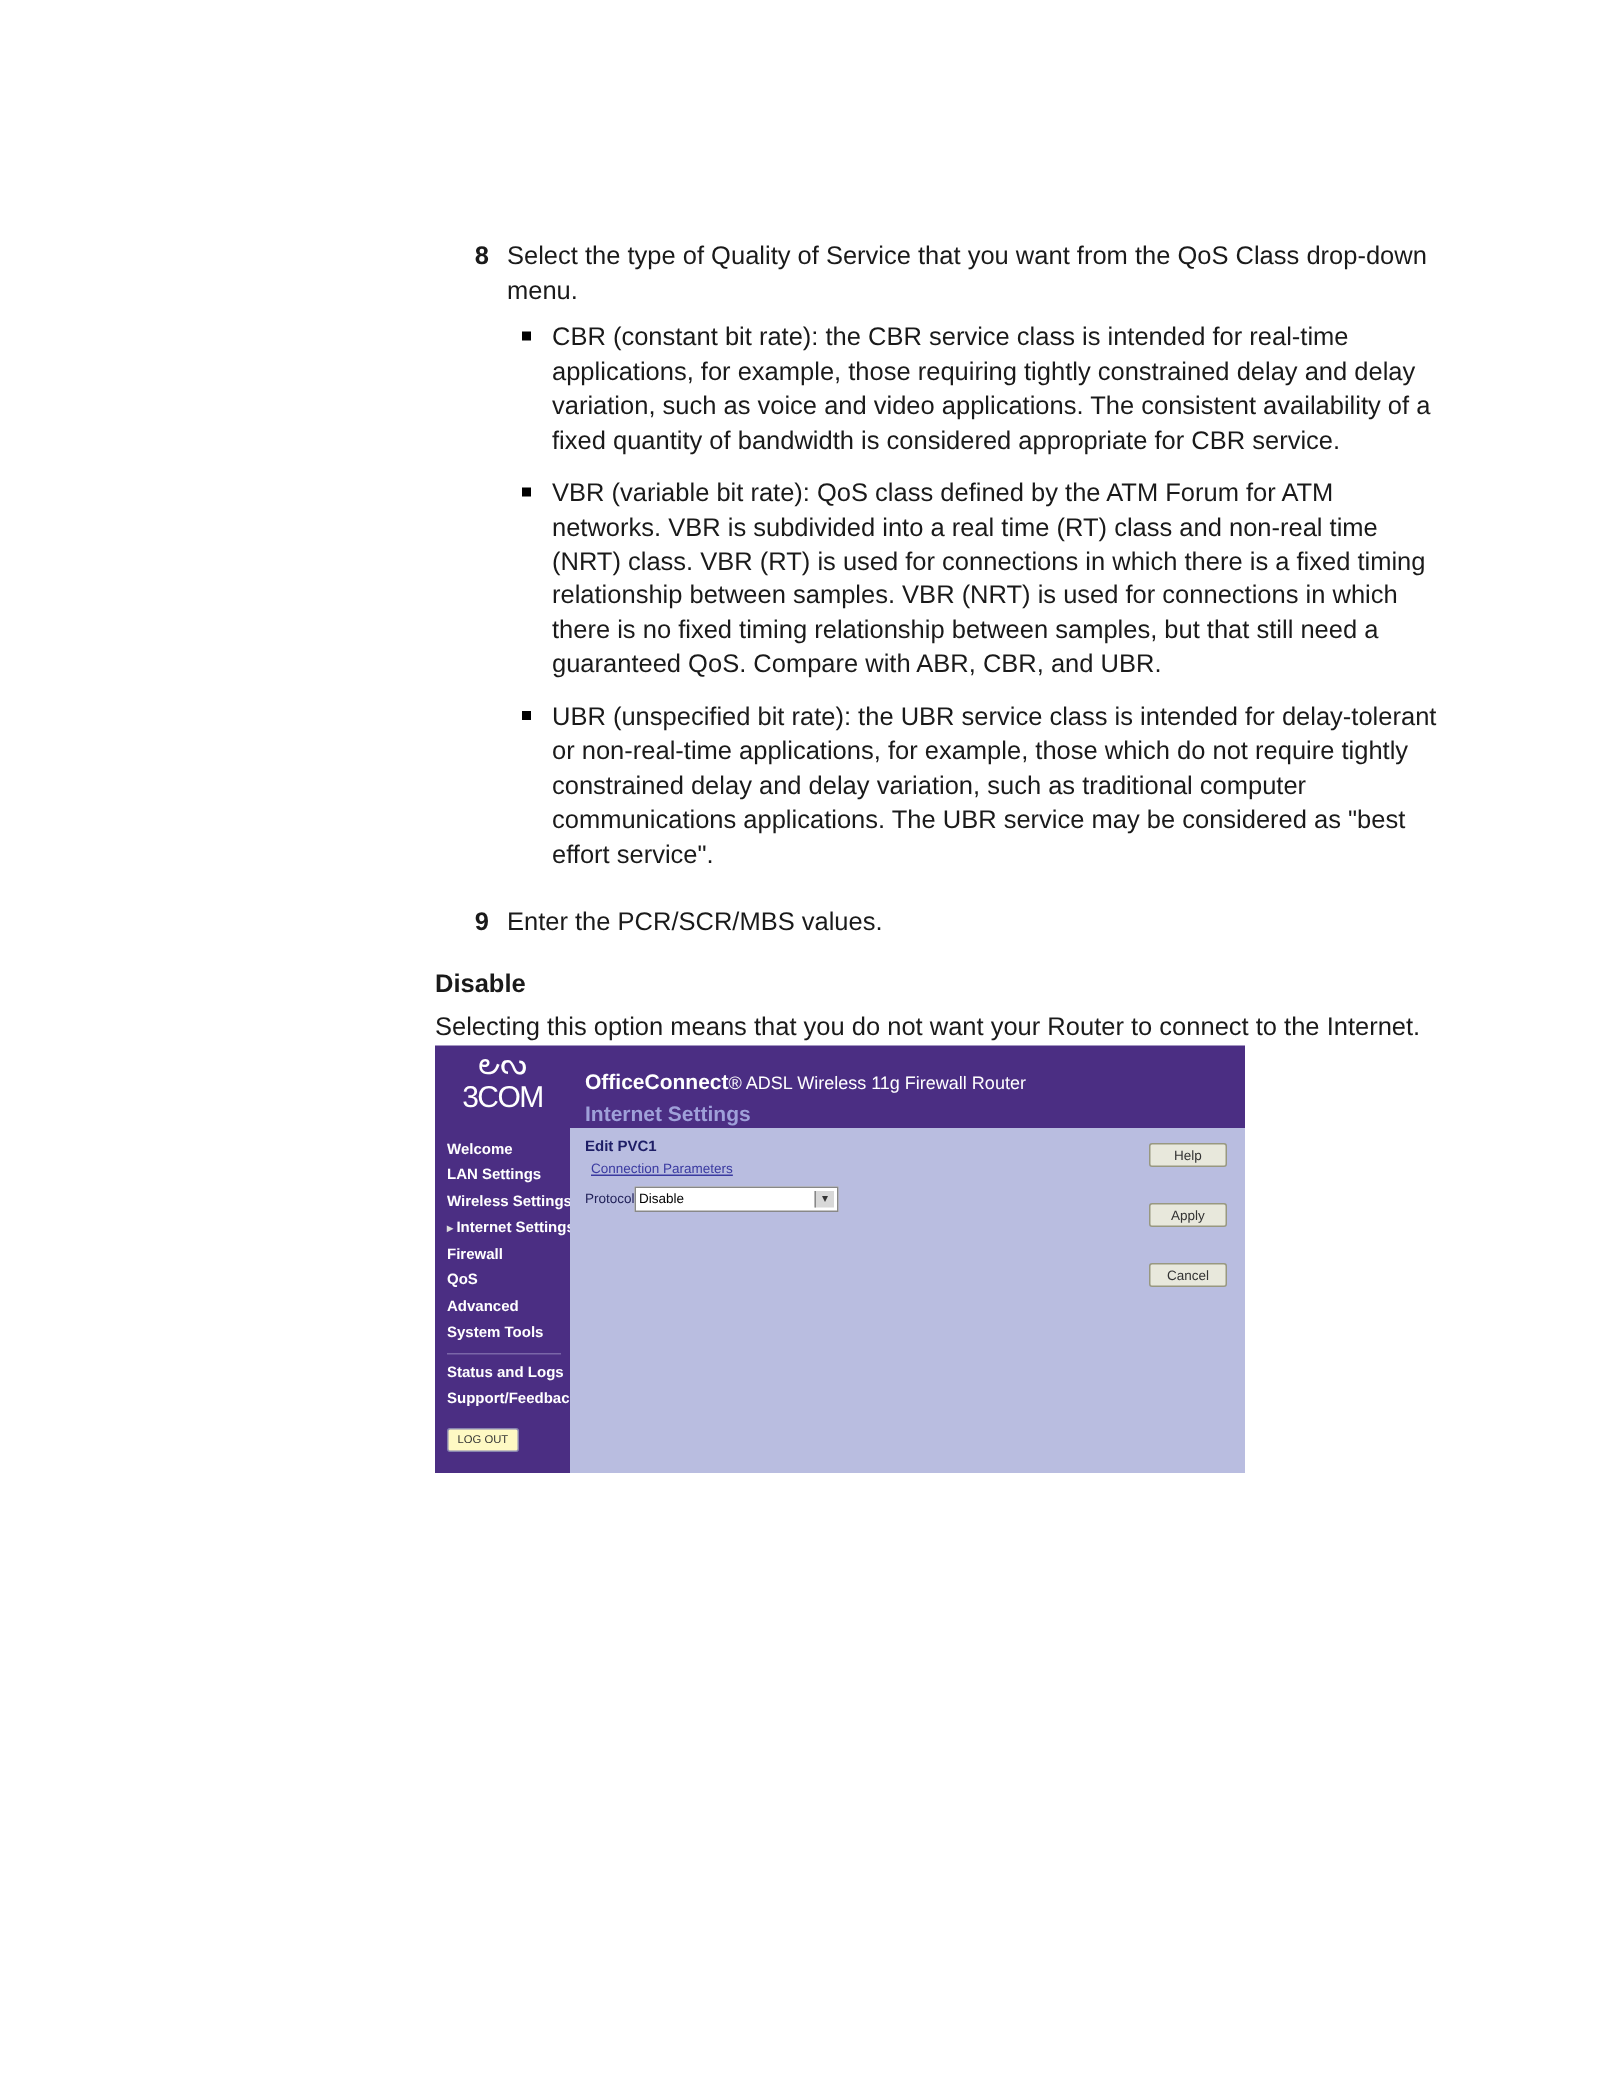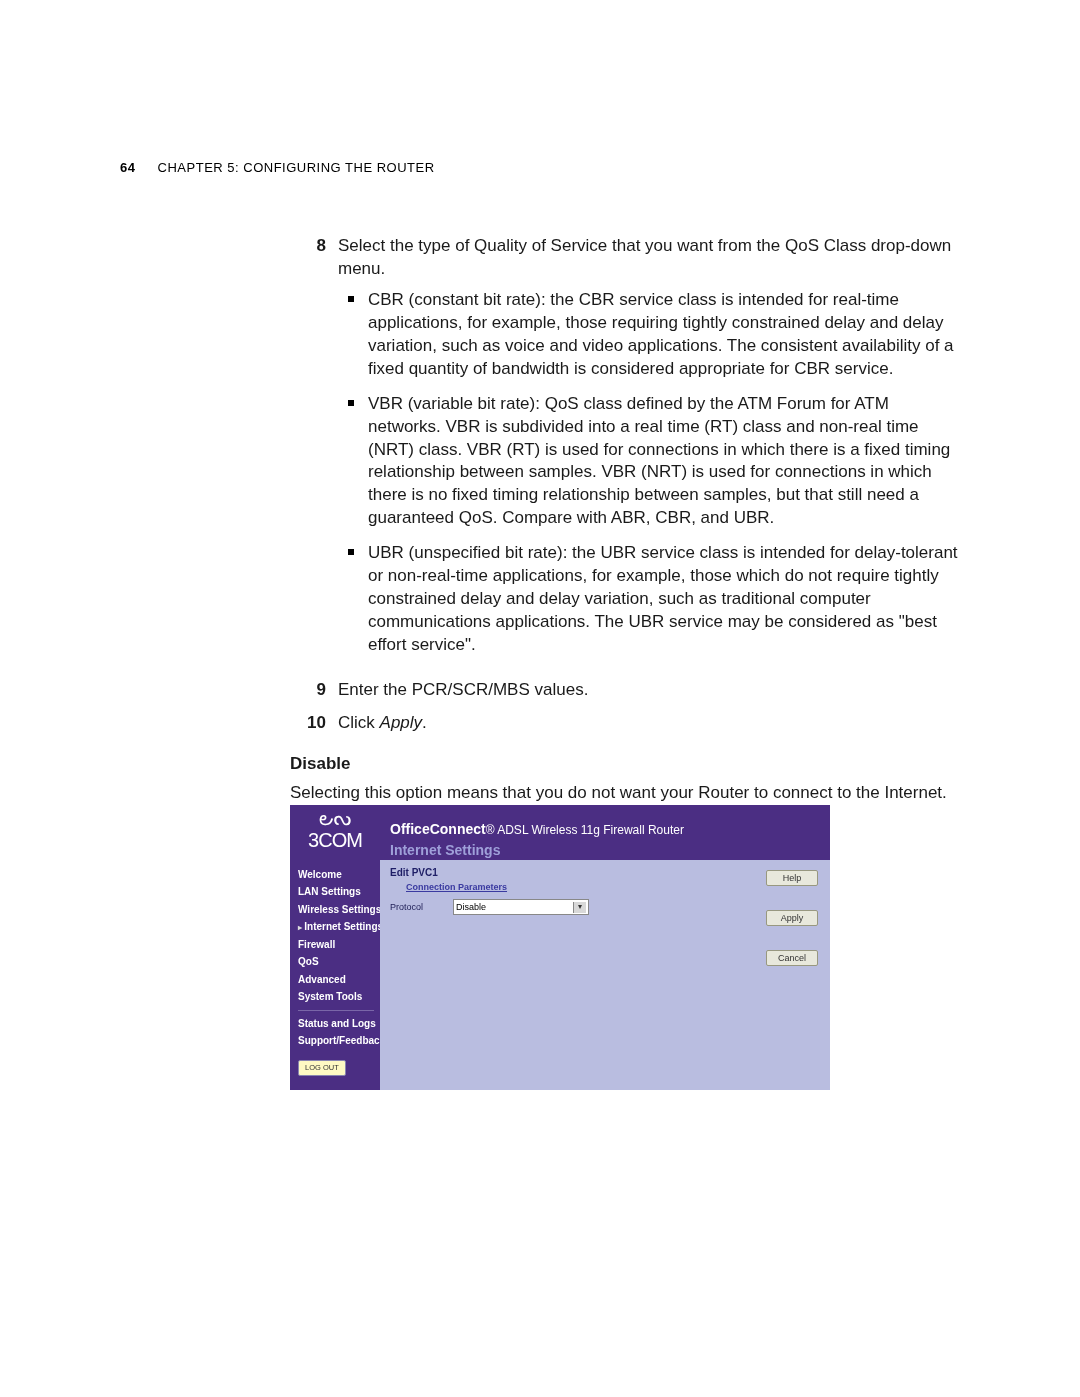--- a/index.html
+++ b/index.html
@@ -192,27 +192,25 @@
   }
   .panel-title {
     color: #1e1e66;
     font-weight: bold;
     font-size: 10px;
   }
   .panel-sub {
     color: #3a3aa0;
     font-size: 9px;
     text-decoration: underline;
-    margin: 2px 0 6px 16px;
-    font-weight: bold;
+    margin: 2px 0 6px 4px;
   }
   .form-row {
     display: flex;
     align-items: center;
-    gap: 30px;
   }
   .form-label {
     color: #222259;
     font-size: 9px;
   }
   .dropdown {
     background: #fff;
     color: #000;
     font-size: 9px;
     padding: 1px 2px;
@@ -248,50 +246,40 @@
     border: 1px solid #989880;
     border-radius: 2px;
   }
   em.apply { font-style: italic; }
 </style>
 </head>
 <body>
 
 <div class="page">
 
-  <div class="running-header">
-    <span class="pnum">64</span>
-    <span class="chap-word">CHAPTER 5: CONFIGURING THE ROUTER</span>
-  </div>
 
   <div class="content">
 
     <div class="step">
       <div class="step-num">8</div>
       <div class="step-body">
         <span>Select the type of Quality of Service that you want from the QoS Class drop-down menu.</span>
         <ul class="square">
           <li>CBR (constant bit rate): the CBR service class is intended for real-time applications, for example, those requiring tightly constrained delay and delay variation, such as voice and video applications. The consistent availability of a fixed quantity of bandwidth is considered appropriate for CBR service.</li>
           <li>VBR (variable bit rate): QoS class defined by the ATM Forum for ATM networks. VBR is subdivided into a real time (RT) class and non-real time (NRT) class. VBR (RT) is used for connections in which there is a fixed timing relationship between samples. VBR (NRT) is used for connections in which there is no fixed timing relationship between samples, but that still need a guaranteed QoS. Compare with ABR, CBR, and UBR.</li>
           <li>UBR (unspecified bit rate): the UBR service class is intended for delay-tolerant or non-real-time applications, for example, those which do not require tightly constrained delay and delay variation, such as traditional computer communications applications. The UBR service may be considered as "best effort service".</li>
         </ul>
       </div>
     </div>
 
     <div class="step">
       <div class="step-num">9</div>
       <div class="step-body">Enter the PCR/SCR/MBS values.</div>
     </div>
 
-    <div class="step">
-      <div class="step-num">10</div>
-      <div class="step-body">
-        <span>Click </span><em class="apply">Apply</em><span>.</span>
-      </div>
-    </div>
 
     <div class="subhead">Disable</div>
     <div>Selecting this option means that you do not want your Router to connect to the Internet.</div>
 
 
     <div class="router-ui">
       <div class="router-header">
         <div class="brand-cell">
           <div class="swirl">౿ᔓ</div>
           <div class="brand-name">3COM</div>

